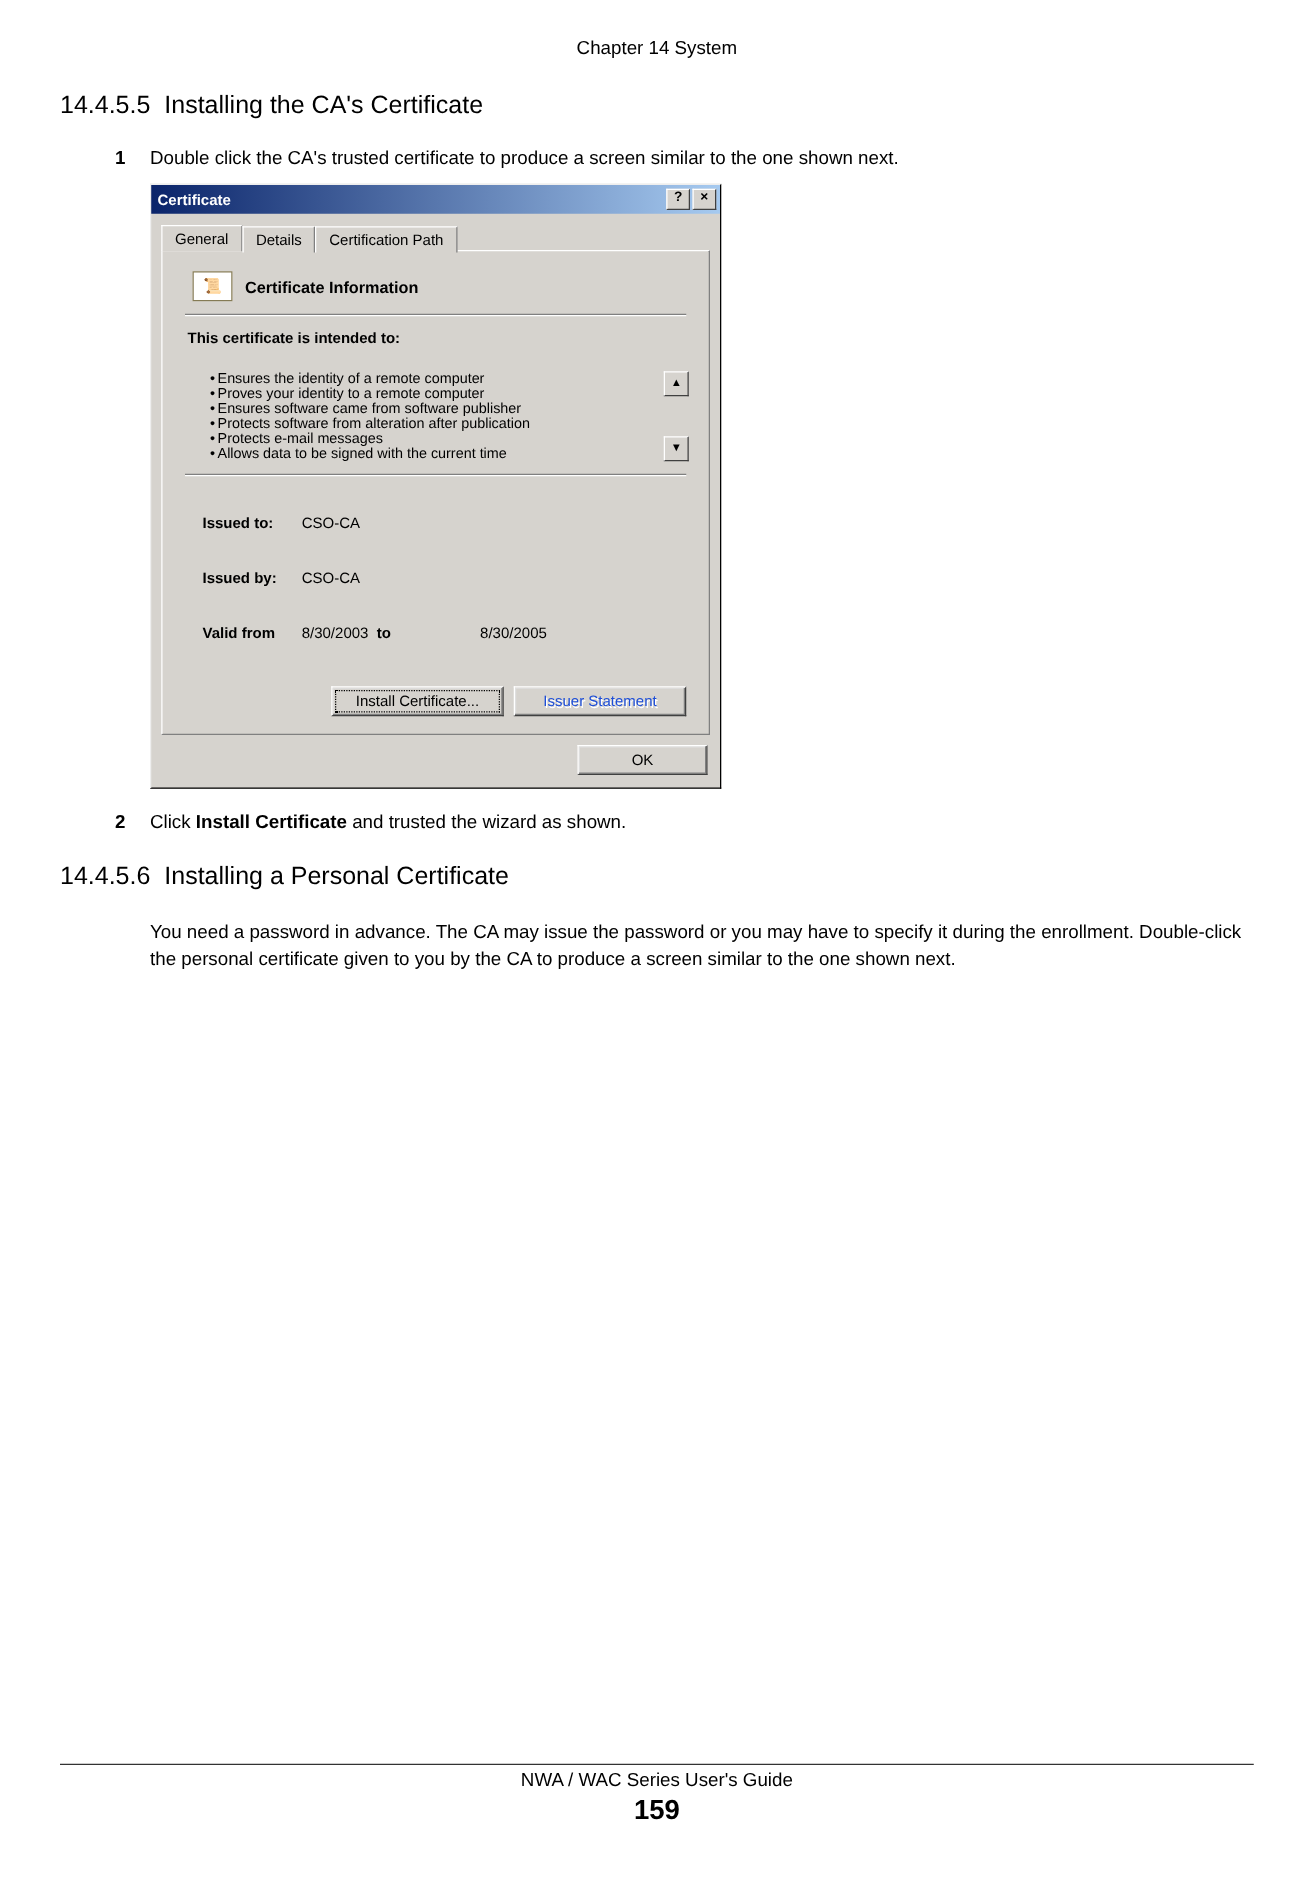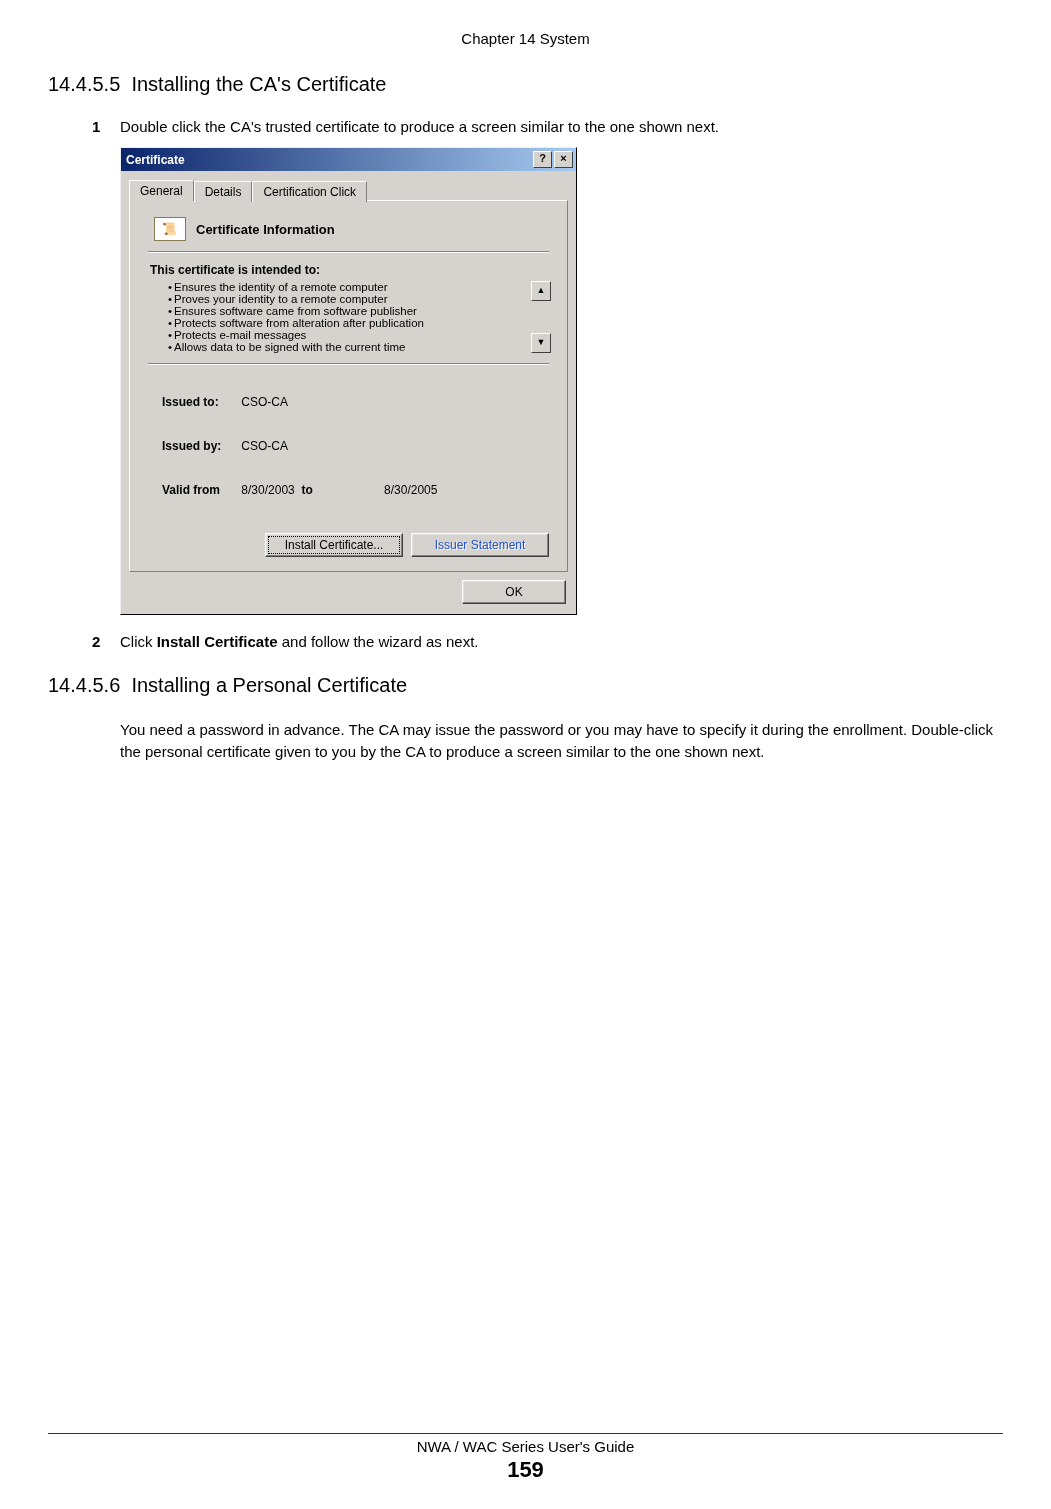--- a/index.html
+++ b/index.html
@@ -9,21 +9,21 @@
     background:#fff;
     width:1051px; height:1509px; position:relative;
   }
   .page { padding:30px 48px 0 48px; }
   .chapter-header { text-align:center; font-size:15px; margin-bottom:26px; }
   h3.sec { font-weight:normal; font-size:20px; margin:10px 0 22px 0; }
   .step-row { display:flex; margin:0 0 12px 44px; font-size:15px; }
   .step-num { font-weight:bold; width:28px; flex:0 0 28px; }
   .step-txt {}
   .body-para { margin:0 0 12px 72px; font-size:15px; line-height:1.45; }
-  .footer { position:absolute; bottom:26px; left:48px; right:48px;
+  .footer { position:absolute; bottom:48px; left:48px; right:48px;
             border-top:1px solid #333; text-align:center; padding-top:4px;}
   .footer .guide { font-size:15px; }
   .footer .pnum  { font-size:22px; font-weight:bold; margin-top:2px;}
 
   
   .dlg-wrap { margin:0 0 18px 72px; }
   .dlg {
     width:455px; background:#d6d3ce;
     border:1px solid #000; border-top-color:#eee; border-left-color:#eee;
     font-family:Tahoma,Arial,sans-serif; font-size:12px; color:#000;
@@ -54,21 +54,21 @@
     padding:12px 18px 14px 18px;
   }
   .cert-head { display:flex; align-items:center; gap:10px; padding:4px 0 10px 6px;}
   .cert-icon {
     width:30px; height:22px; border:1px solid #857b55; background:#fff;
     display:flex; align-items:center; justify-content:center; font-size:12px;
     color:#6a6a1a;
   }
   .cert-title { font-weight:bold; font-size:13px;}
   .hr { border-top:1px solid #808080; border-bottom:1px solid #fff; height:0;}
-  .intended { font-weight:bold; margin:10px 0 4px 2px;}
+  .intended { font-weight:bold; margin:10px 0 20px 2px;}
   .purpose-box { display:flex; gap:20px;}
   .purpose-list { font-size:11.5px; padding:0 4px 0 20px; flex:1;}
   .purpose-list div::before { content:"•"; margin-right:2px;}
   .sb {
     width:18px; display:flex; flex-direction:column; justify-content:space-between;
     background:#d6d3ce;
   }
   .sb-btn {
     width:18px; height:18px; background:#d6d3ce;
     border:1px solid #fff; border-right-color:#404040; border-bottom-color:#404040;
@@ -108,21 +108,21 @@
       <div class="titlebar">
         <span>Certificate</span>
         <div class="winbtns">
           <div class="wbtn">?</div>
           <div class="wbtn">×</div>
         </div>
       </div>
       <div class="tabs-row">
         <div class="tab">General</div>
         <div class="tab inactive">Details</div>
-        <div class="tab inactive">Certification Click</div>
+        <div class="tab inactive">Certification Path</div>
       </div>
       <div class="tab-panel">
         <div class="cert-head">
           <div class="cert-icon">📜</div>
           <div class="cert-title">Certificate Information</div>
         </div>
         <div class="hr"></div>
         <div class="intended">This certificate is intended to:</div>
         <div class="purpose-box">
           <div class="purpose-list">
@@ -160,21 +160,21 @@
       </div>
       <div class="ok-row">
         <div class="btn">OK</div>
       </div>
     </div>
   </div>
 
   <div class="step-row">
     <div class="step-num">2</div>
     <div class="step-txt">
-      <span>Click </span><b>Install Certificate</b><span> and follow the wizard as next.</span>
+      <span>Click </span><b>Install Certificate</b><span> and trusted the wizard as shown.</span>
     </div>
   </div>
 
   <h3 class="sec" style="margin-top:24px;">
     <span>14.4.5.6</span>&nbsp;&nbsp;<span>Installing a Personal Certificate</span>
   </h3>
 
   <div class="body-para">You need a password in advance. The CA may issue the password or you may have to specify it during the enrollment. Double-click the personal certificate given to you by the CA to produce a screen similar to the one shown next.</div>
 </div>
 

